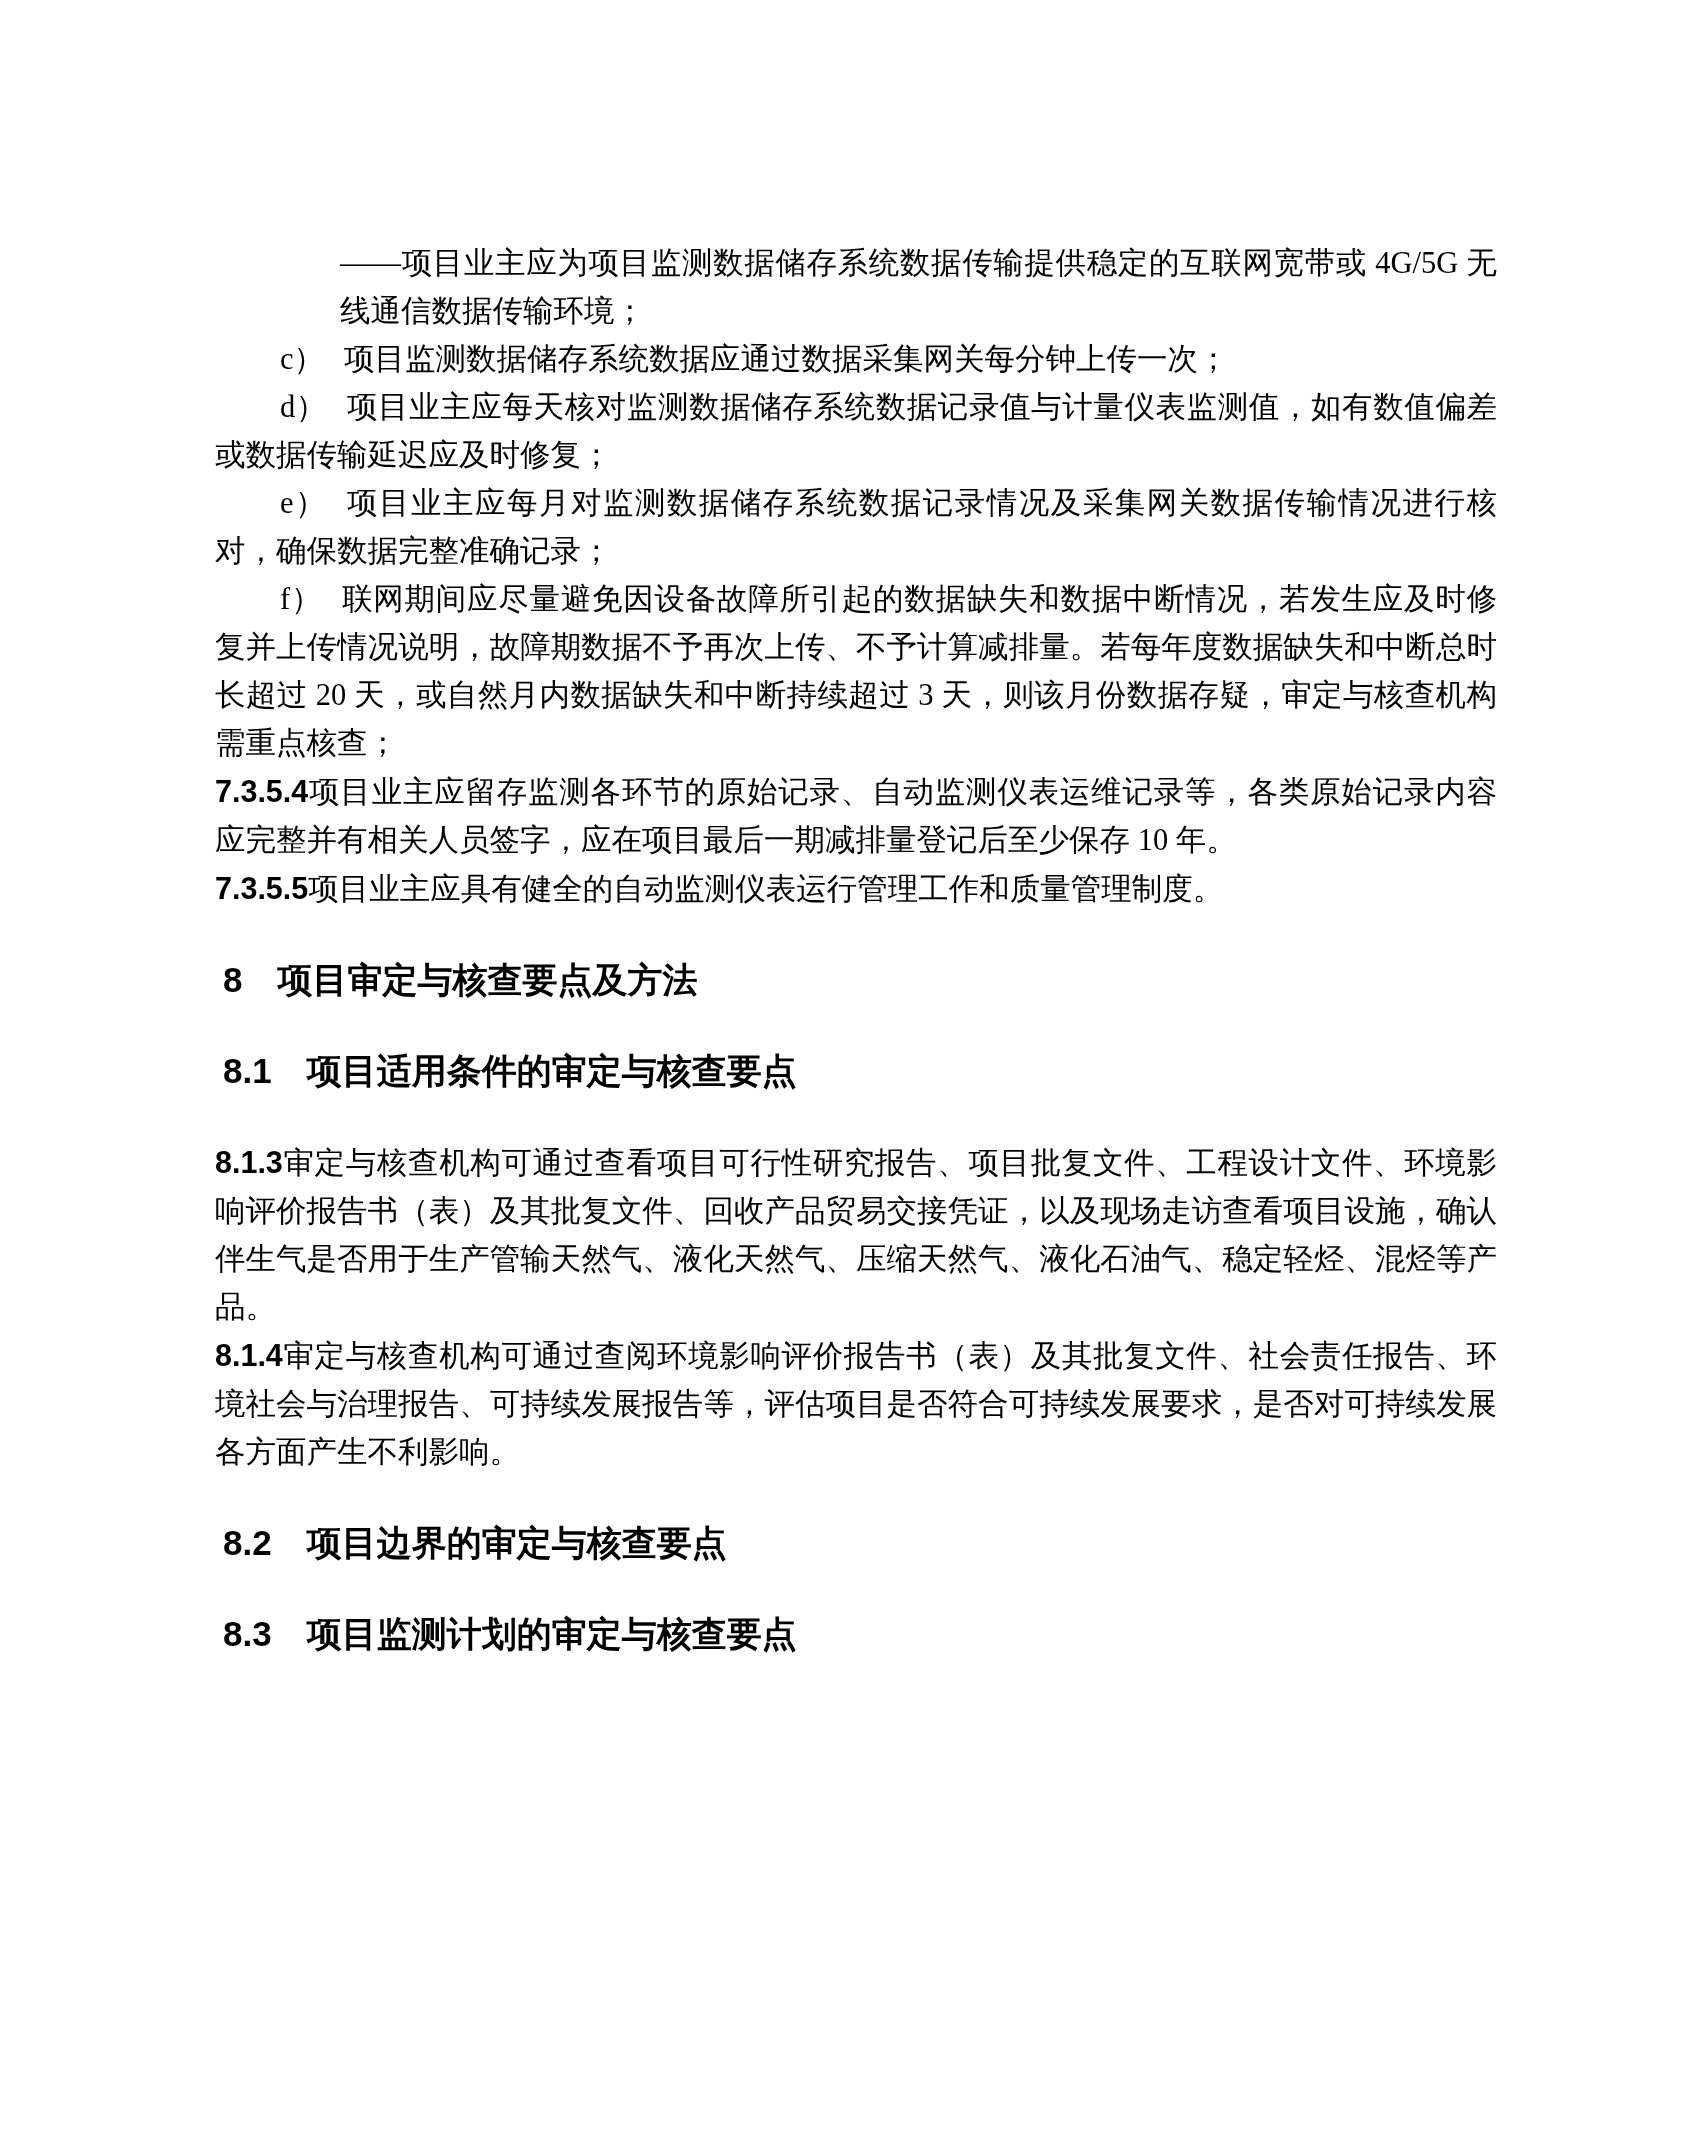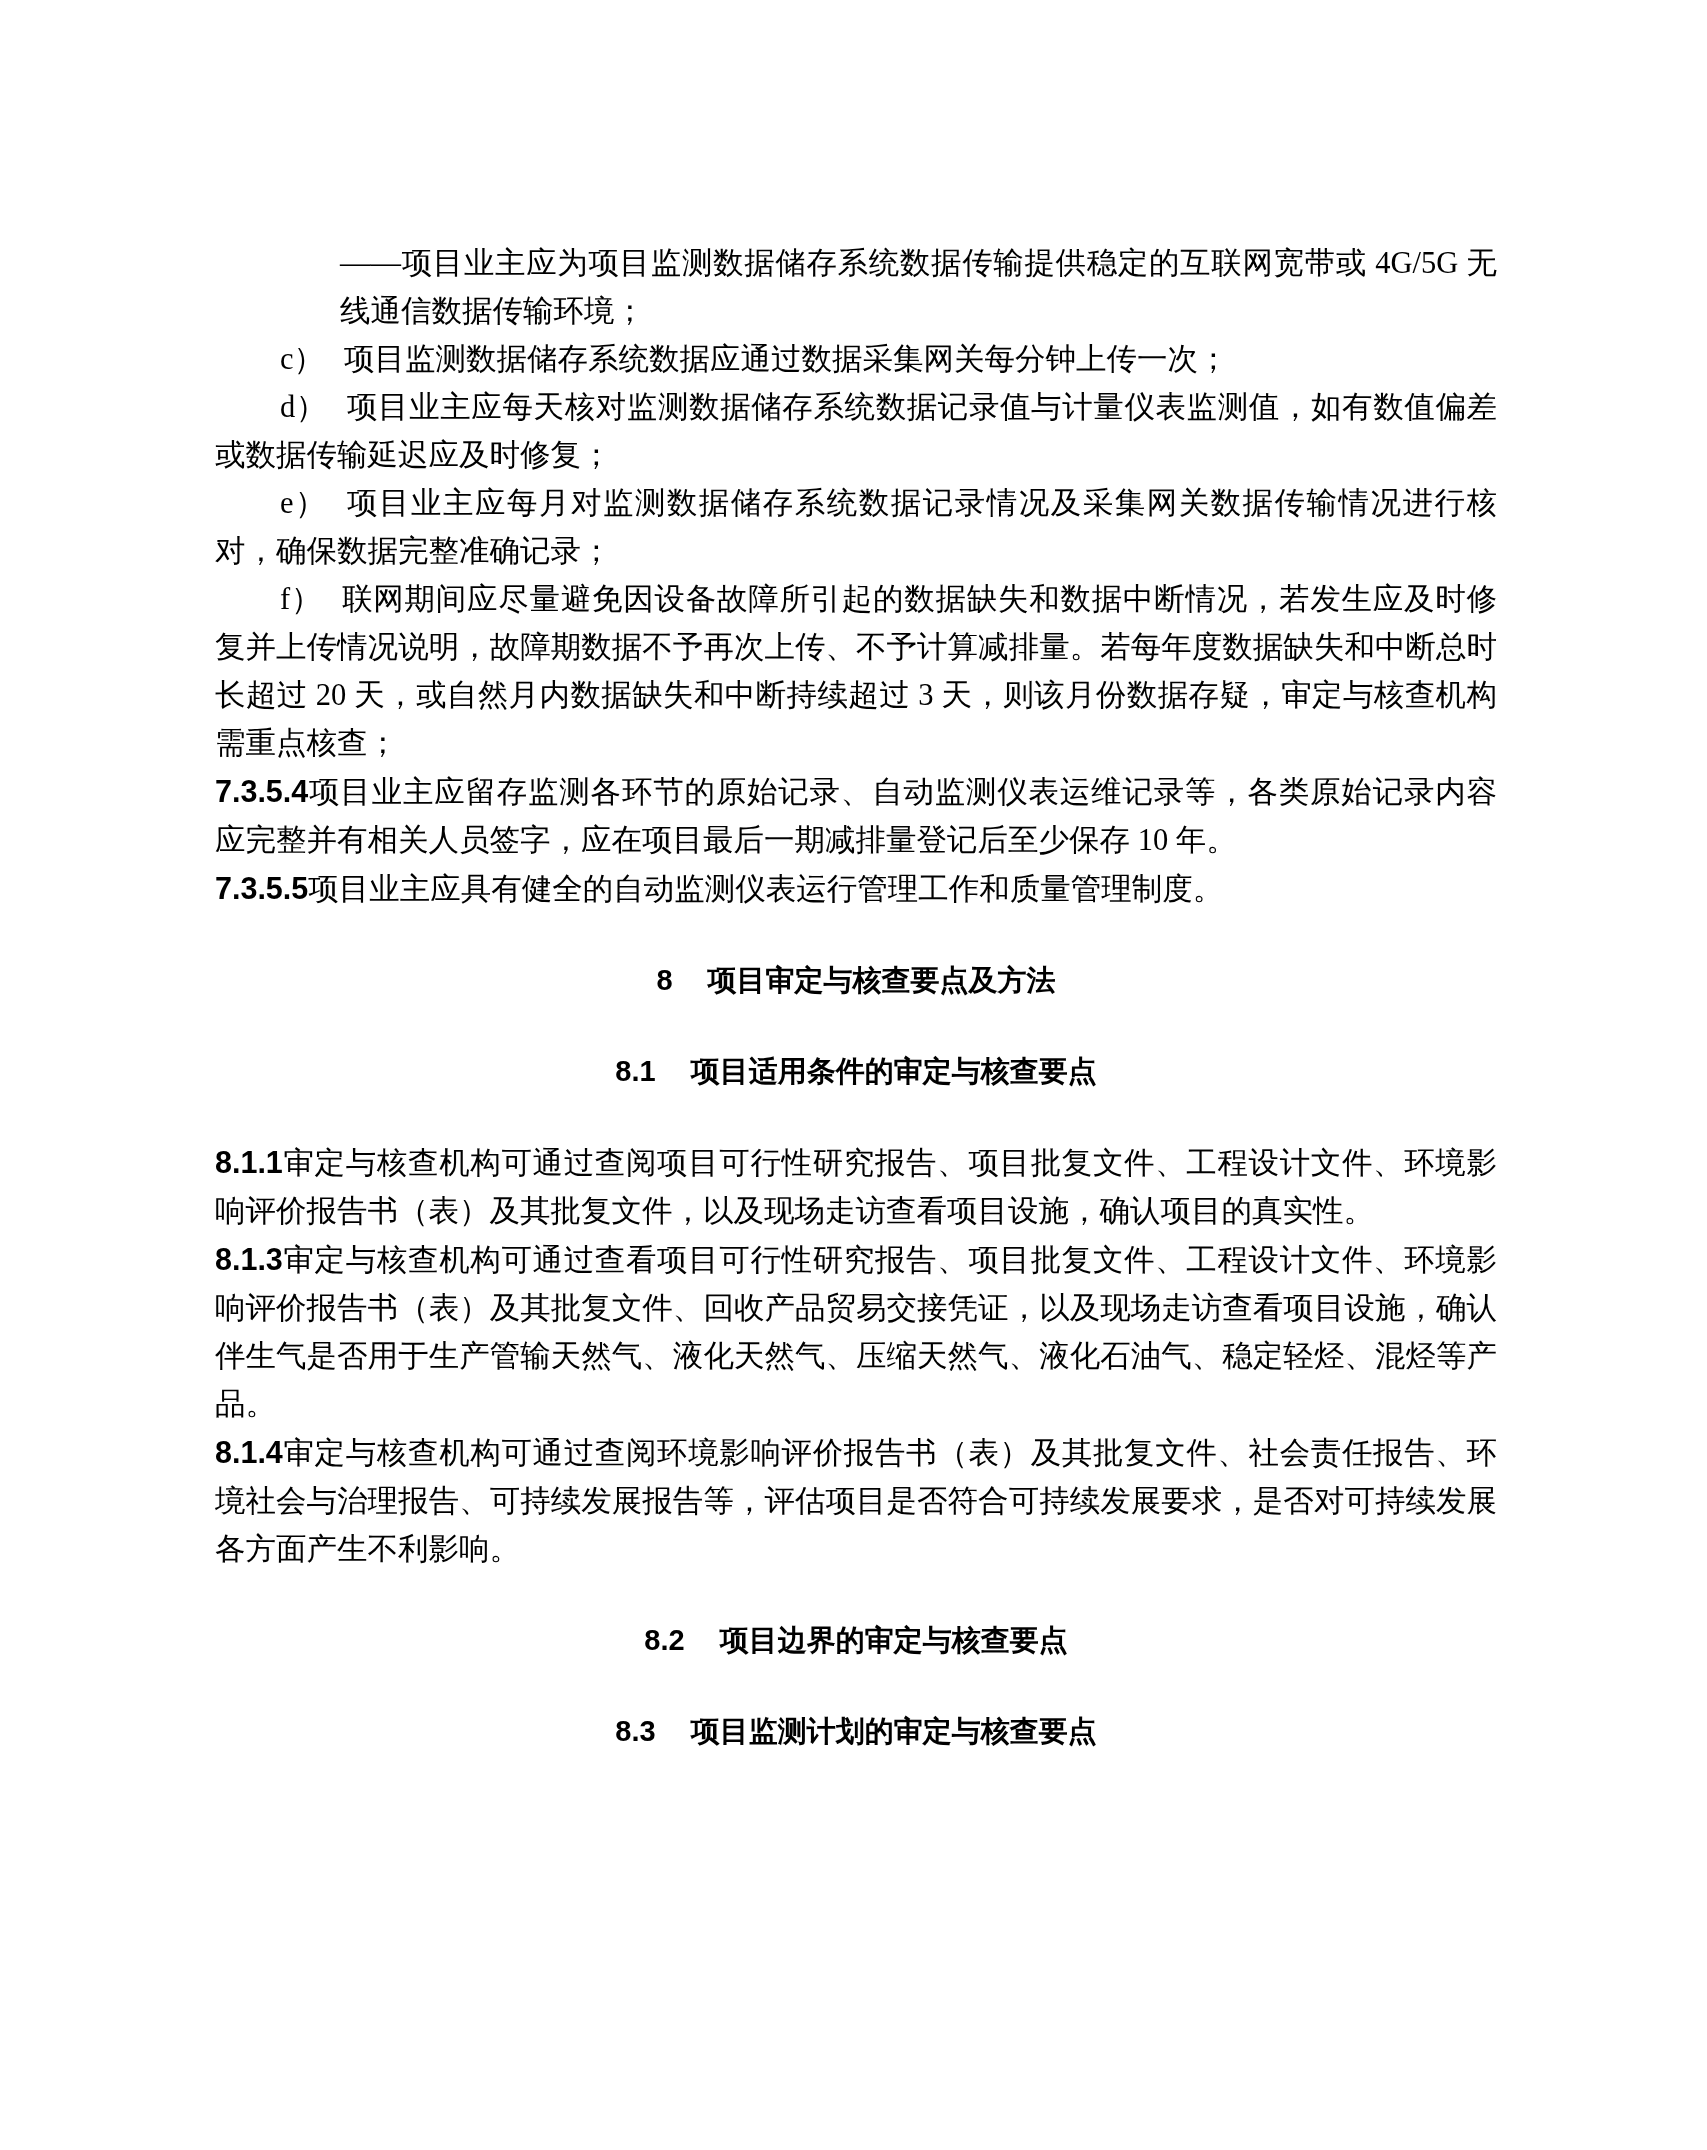--- a/index.html
+++ b/index.html
@@ -31,24 +31,24 @@
   
   .clause { text-indent: 0; }
   .clause-label {
     font-family: "Liberation Sans", "DejaVu Sans", sans-serif;
     font-weight: 700;
   }
   
   .heading {
     font-family: "Liberation Sans", "DejaVu Sans", sans-serif;
     font-weight: 700;
-    font-size: 29px;
+    font-size: 35px;
     line-height: 48px;
     margin: 43px 8px !important;
-    text-align: center;
+    text-align: left;
   }
   .heading-label { margin-right: 35px; }
   
   .indent-para { text-indent: 65px; }
 </style>
 </head>
 <body>
 
 <div class="page">
   <div class="content">
@@ -65,21 +65,20 @@
 
 
     <p class="clause"><span class="clause-label">7.3.5.4</span><span>项目业主应留存监测各环节的原始记录、自动监测仪表运维记录等，各类原始记录内容应完整并有相关人员签字，应在项目最后一期减排量登记后至少保存 10 年。</span></p>
 
     <p class="clause"><span class="clause-label">7.3.5.5</span><span>项目业主应具有健全的自动监测仪表运行管理工作和质量管理制度。</span></p>
 
     <p class="heading"><span class="heading-label">8</span><span>项目审定与核查要点及方法</span></p>
 
     <p class="heading"><span class="heading-label">8.1</span><span>项目适用条件的审定与核查要点</span></p>
 
-    <p class="clause"><span class="clause-label">8.1.1</span><span>审定与核查机构可通过查阅项目可行性研究报告、项目批复文件、工程设计文件、环境影响评价报告书（表）及其批复文件，以及现场走访查看项目设施，确认项目的真实性。</span></p>
 
 
     <p class="clause"><span class="clause-label">8.1.3</span><span>审定与核查机构可通过查看项目可行性研究报告、项目批复文件、工程设计文件、环境影响评价报告书（表）及其批复文件、回收产品贸易交接凭证，以及现场走访查看项目设施，确认伴生气是否用于生产管输天然气、液化天然气、压缩天然气、液化石油气、稳定轻烃、混烃等产品。</span></p>
 
     <p class="clause"><span class="clause-label">8.1.4</span><span>审定与核查机构可通过查阅环境影响评价报告书（表）及其批复文件、社会责任报告、环境社会与治理报告、可持续发展报告等，评估项目是否符合可持续发展要求，是否对可持续发展各方面产生不利影响。</span></p>
 
     <p class="heading"><span class="heading-label">8.2</span><span>项目边界的审定与核查要点</span></p>
 
 
     <p class="heading"><span class="heading-label">8.3</span><span>项目监测计划的审定与核查要点</span></p>

